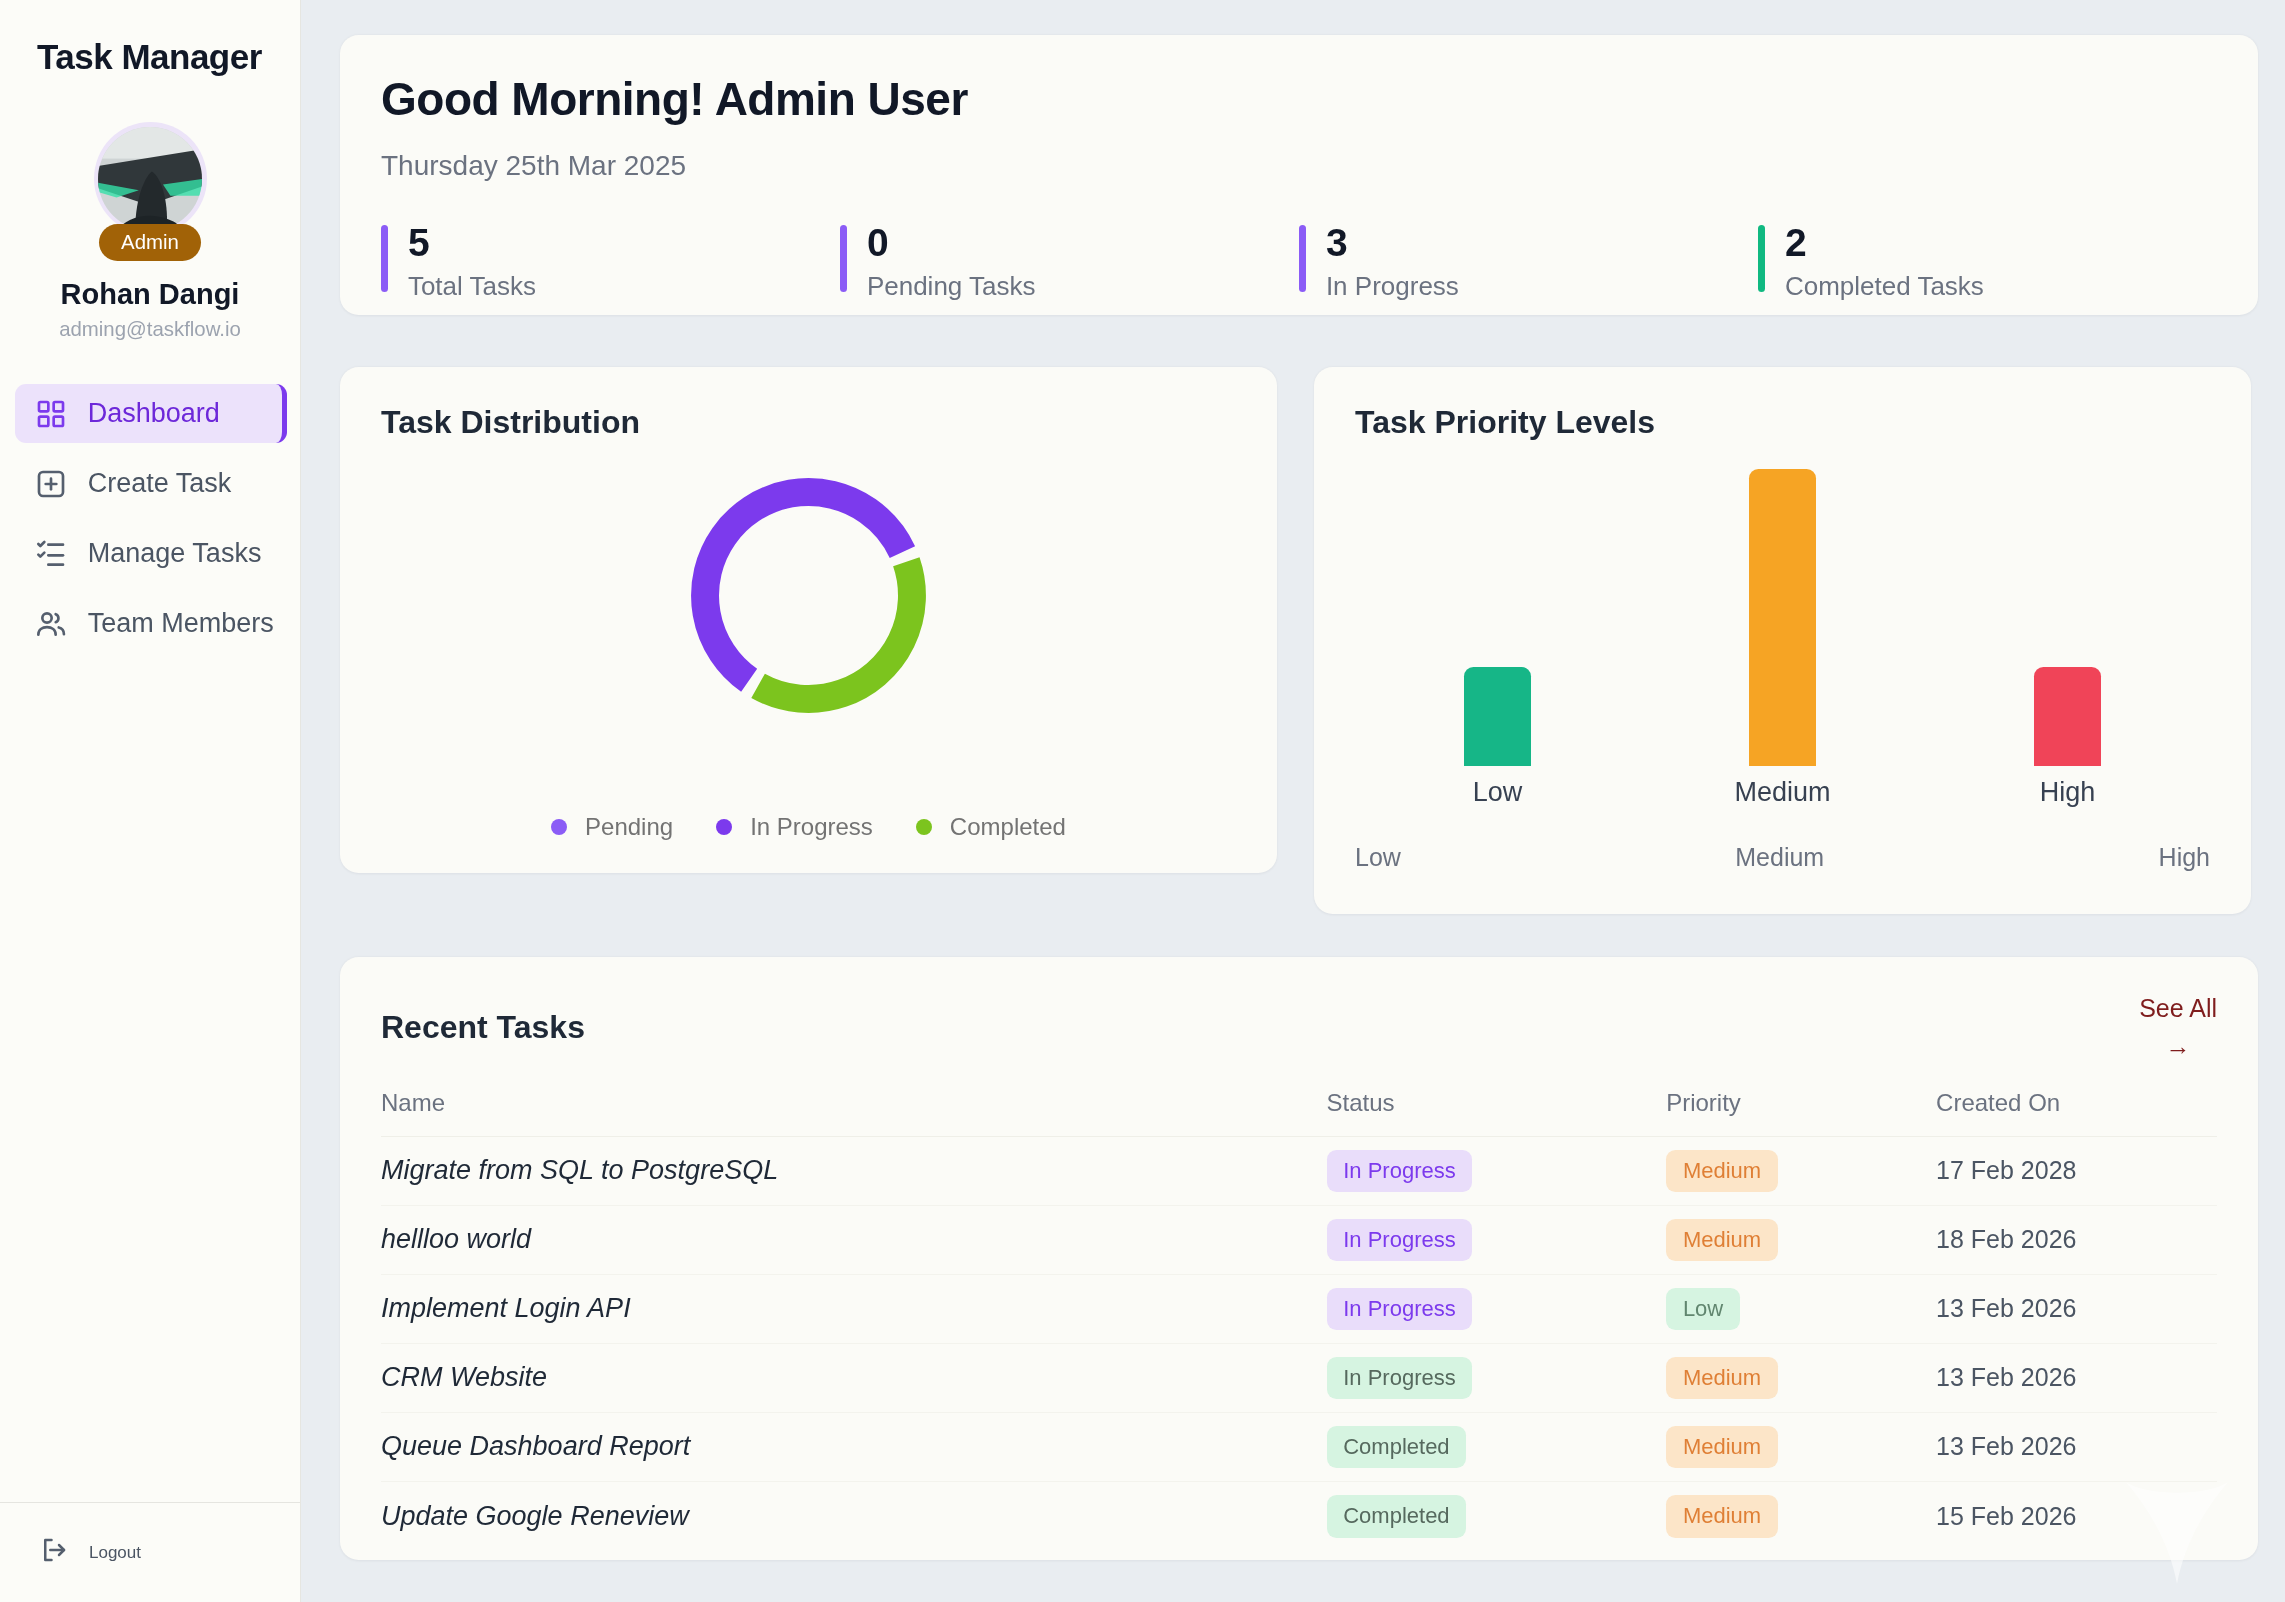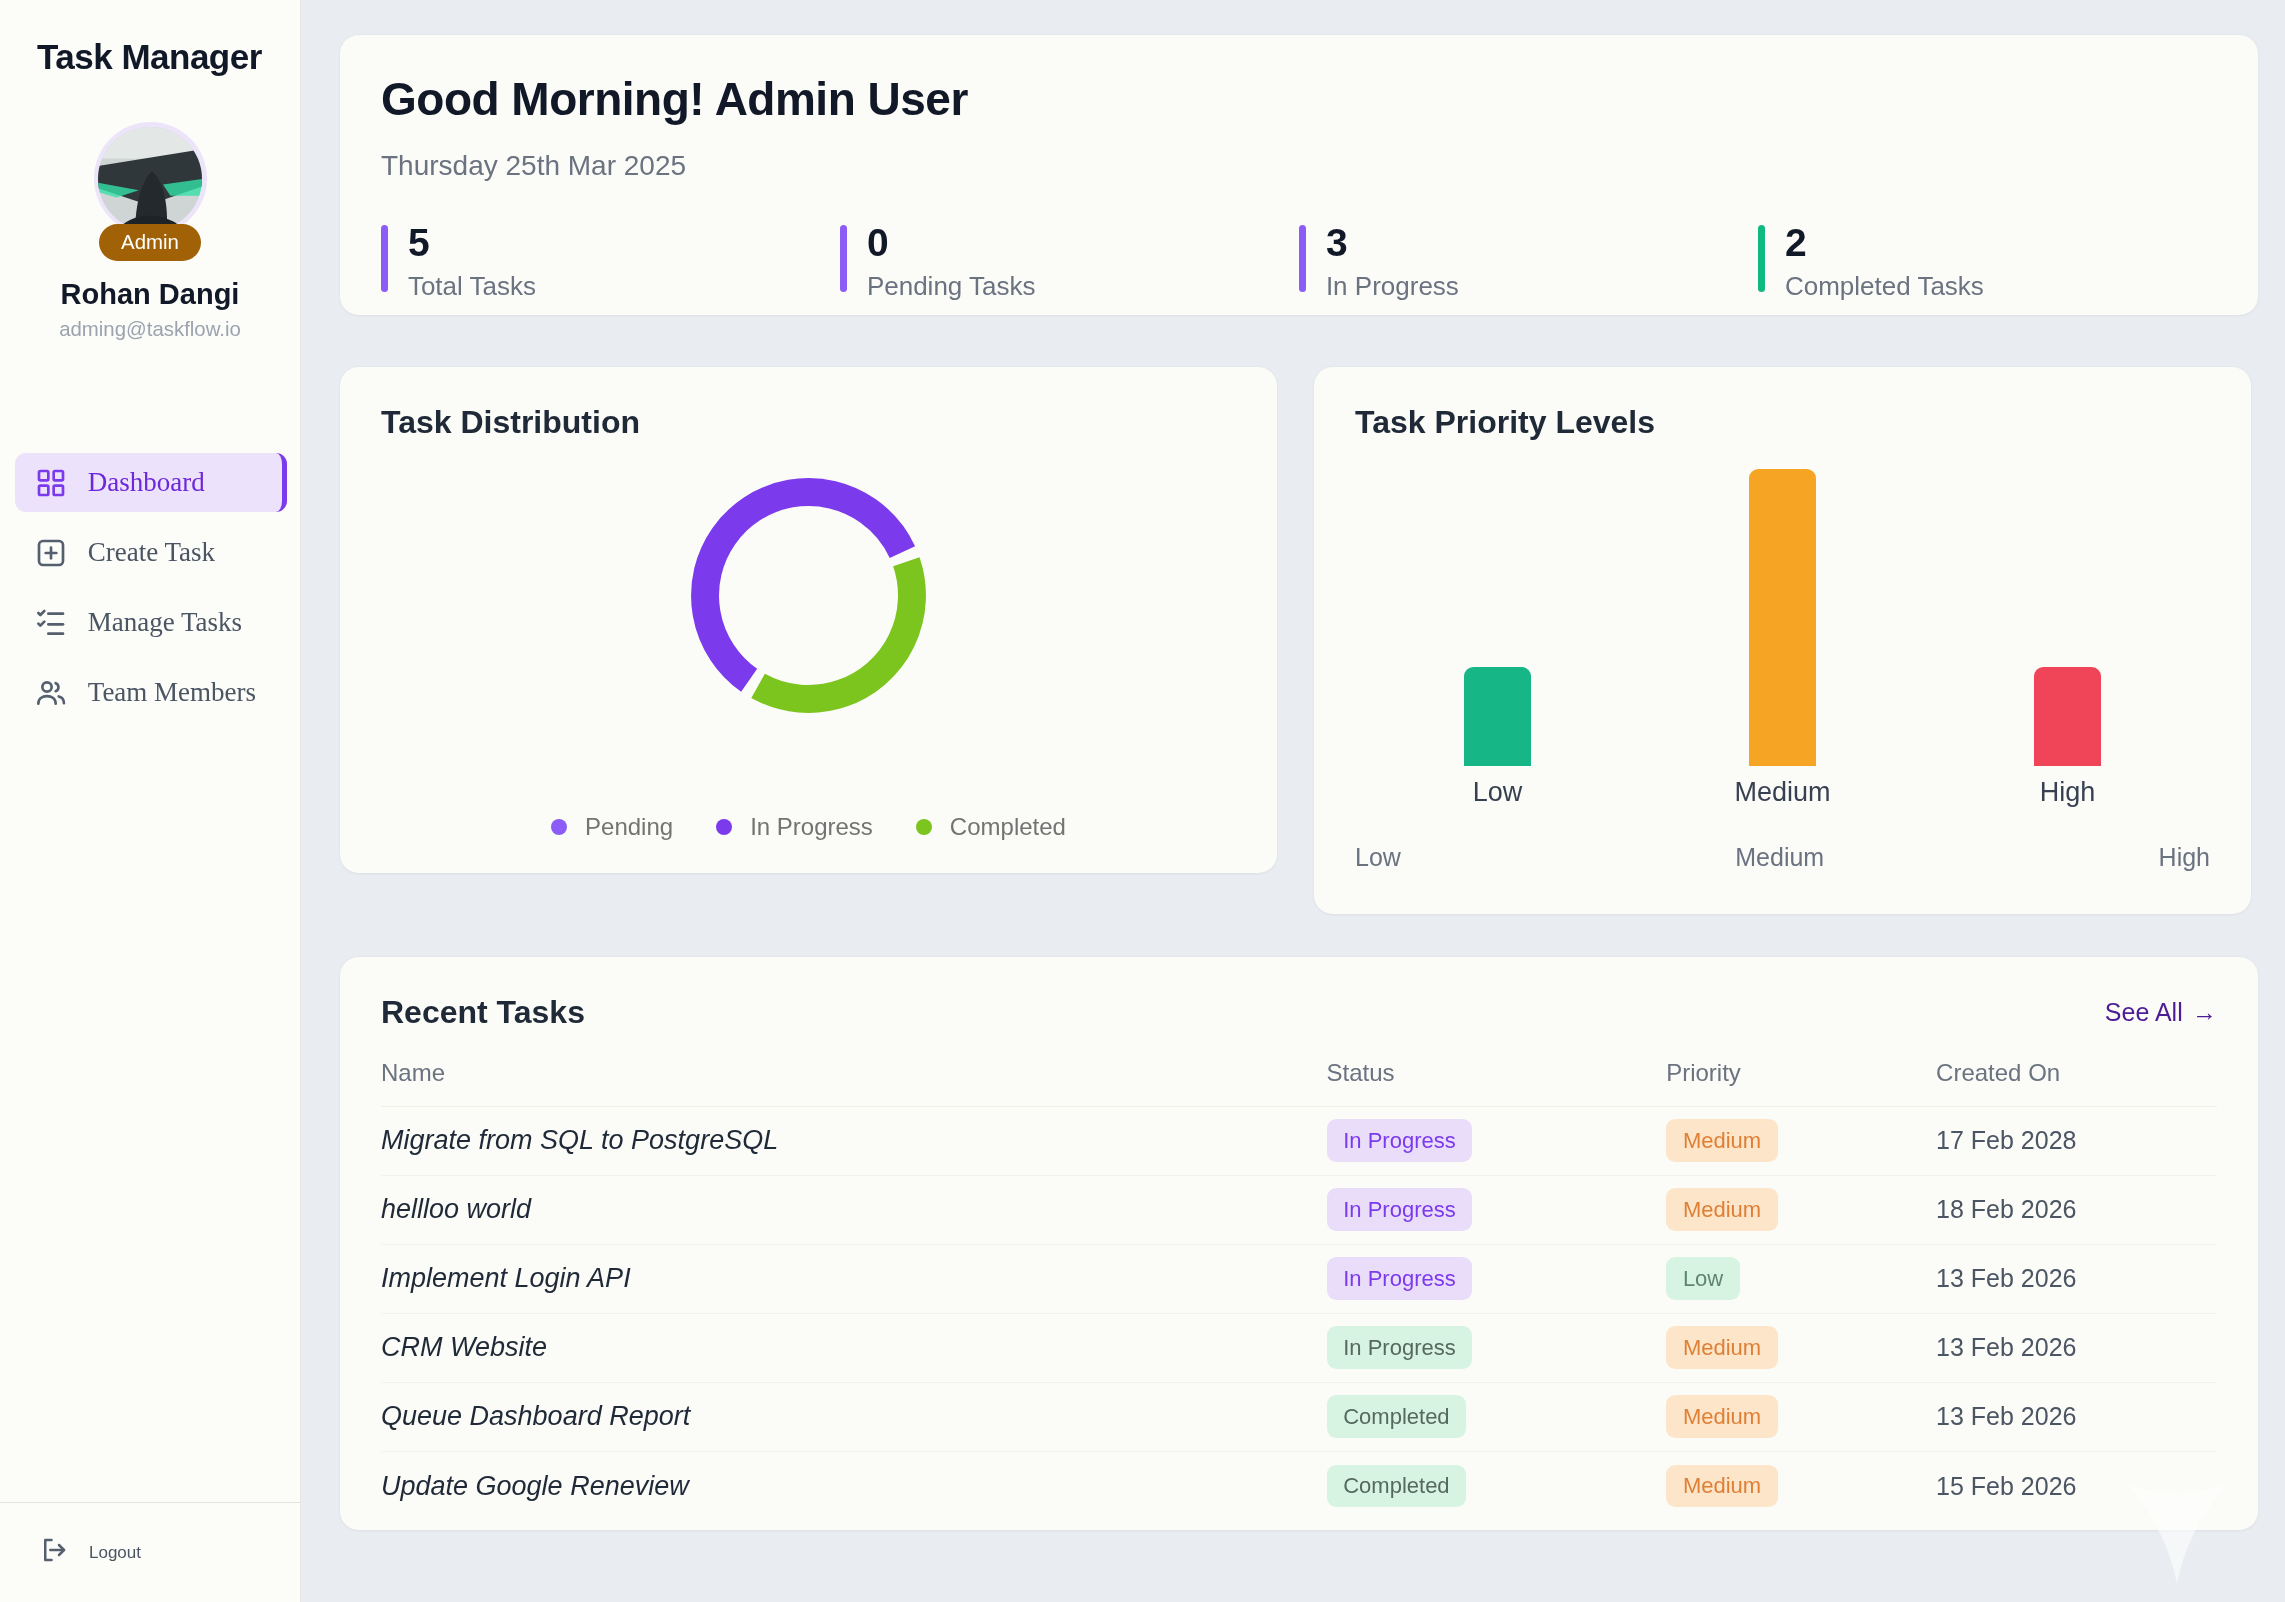--- a/index.html
+++ b/index.html
@@ -22,21 +22,21 @@
     width:113px; height:113px; border-radius:50%; margin:0 auto;
     background:#ece4f8; display:flex; align-items:center; justify-content:center;
   }
   .avatar { width:104px; height:104px; border-radius:50%; overflow:hidden; display:block; }
   .role-badge {
     display:inline-block; margin-top:-13px; position:relative; z-index:2;
     background:#a16207; color:#fff; font-size:20.4px; padding:7.4px 22px; border-radius:927px;
   }
   .profile-name { font-size:29px; font-weight:700; color:#111827; margin-top:16.7px; }
   .profile-email { font-size:20.4px; color:#9ca3af; margin-top:7.4px; }
-  .nav { margin-top:112px;font-family:Liberation Serif, serif; }
+  .nav { margin-top:43px; }
   .nav-item {
     display:flex; align-items:center; gap:20.4px;
     margin:0 13px 11px 15px; padding:0 0 0 20.4px; height:59px;
     border-radius:11px; font-size:27px; color:#4b5563; cursor:pointer;
   }
   .nav-item .nav-icon { width:32px; height:32px; display:inline-flex; }
   .nav-item .nav-icon svg { width:32px; height:32px; stroke:#555f6e; }
   .nav-item.active {
     background:#ece2fb; color:#6d28d9; border-right:5.6px solid #7c3aed;
   }
@@ -73,21 +73,21 @@
   .priority-card { width:937px; height:547px; padding:37px 41px; }
   .bars { display:flex; height:306px; align-items:flex-end; margin-top:18.6px; }
   .bar-col { width:33.33%; display:flex; justify-content:center; }
   .bar { width:67px; border-radius:9.3px 9.3px 0 0; }
   .bar-labels { display:flex; margin-top:11px; }
   .bar-label { width:33.33%; text-align:center; font-size:27px; color:#374151; }
   .axis-row { display:flex; justify-content:space-between; margin-top:35px; font-size:25px; color:#6b7280; }
   
   .recent-card { margin-top:43px; padding:37px 41px 9.3px 41px; min-height:533px; }
   .recent-head { display:flex; justify-content:space-between; align-items:center; }
-  .see-all { display:flex; gap:9.3px; font-size:25px; color:#4c1d95; cursor:pointer; }
+  .see-all { display:flex; align-items:center; gap:9.3px; font-size:25px; color:#7f1d1d; cursor:pointer;flex-direction:column; }
   .task-table { margin-top:28px; }
   .t-row { display:grid; grid-template-columns:51.5% 18.5% 14.7% 15.3%; align-items:center; }
   .t-header { padding-bottom:18.6px; border-bottom:0.9px solid #efefe8; }
   .t-header .t-cell { font-size:24px; color:#6b7280; }
   .t-body .t-row { height:69px; border-bottom:0.9px solid #f3f3ed; }
   .t-body .t-row:last-child { border-bottom:none; }
   .task-name { font-size:27px; color:#1f2937;font-style:italic; }
   .t-date { font-size:25px; color:#4b5563; }
   .badge { display:inline-block; padding:8.3px 16.7px; border-radius:9.3px; font-size:22px; font-weight:500; }
   .badge.status-purple { background:#e9ddfa; color:#7c3aed; }

